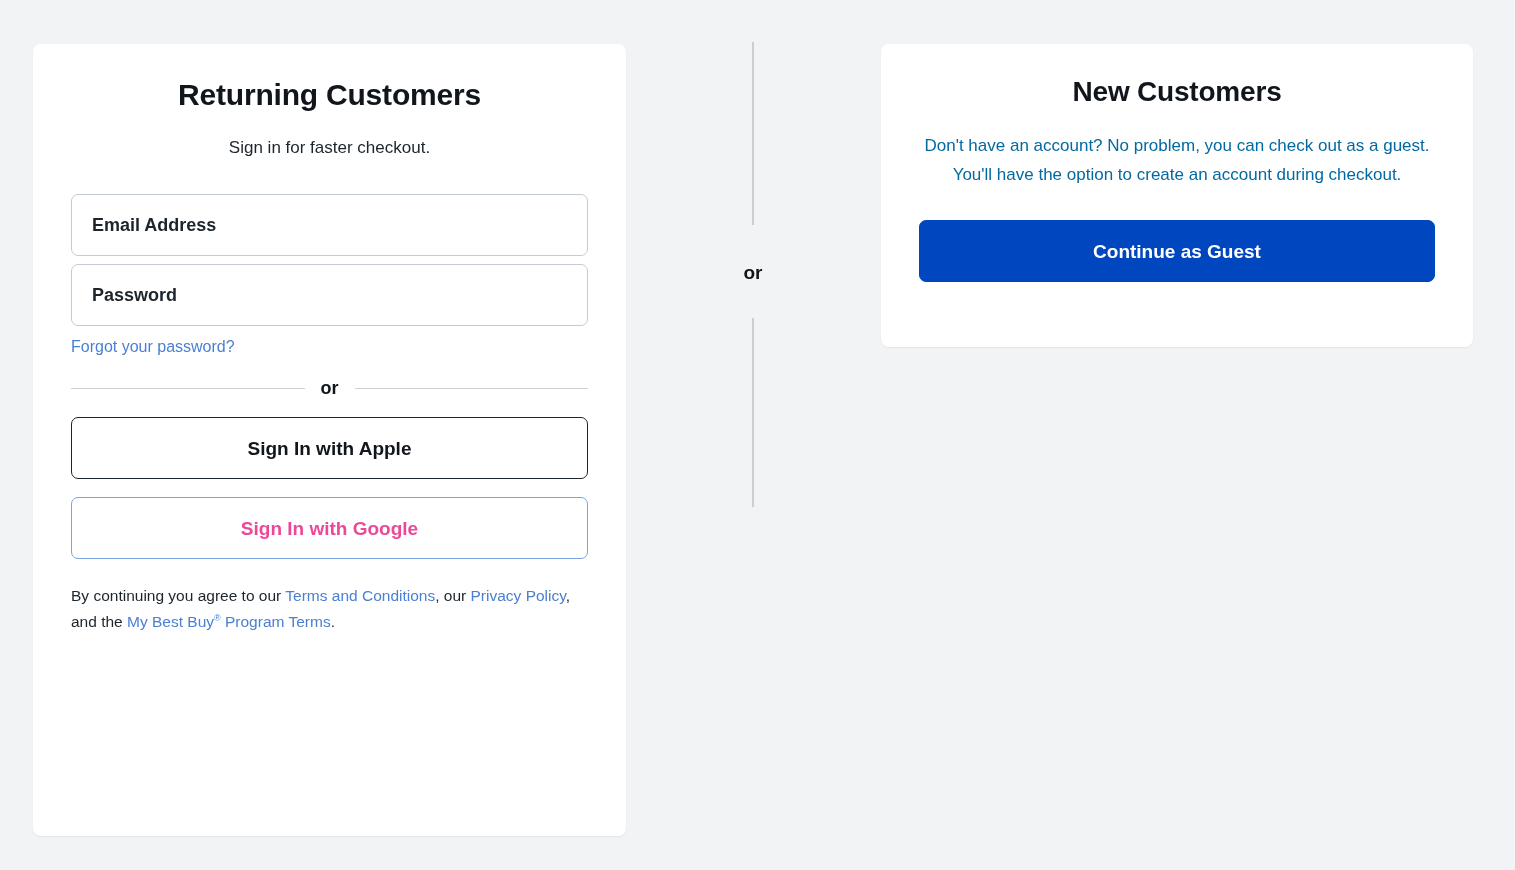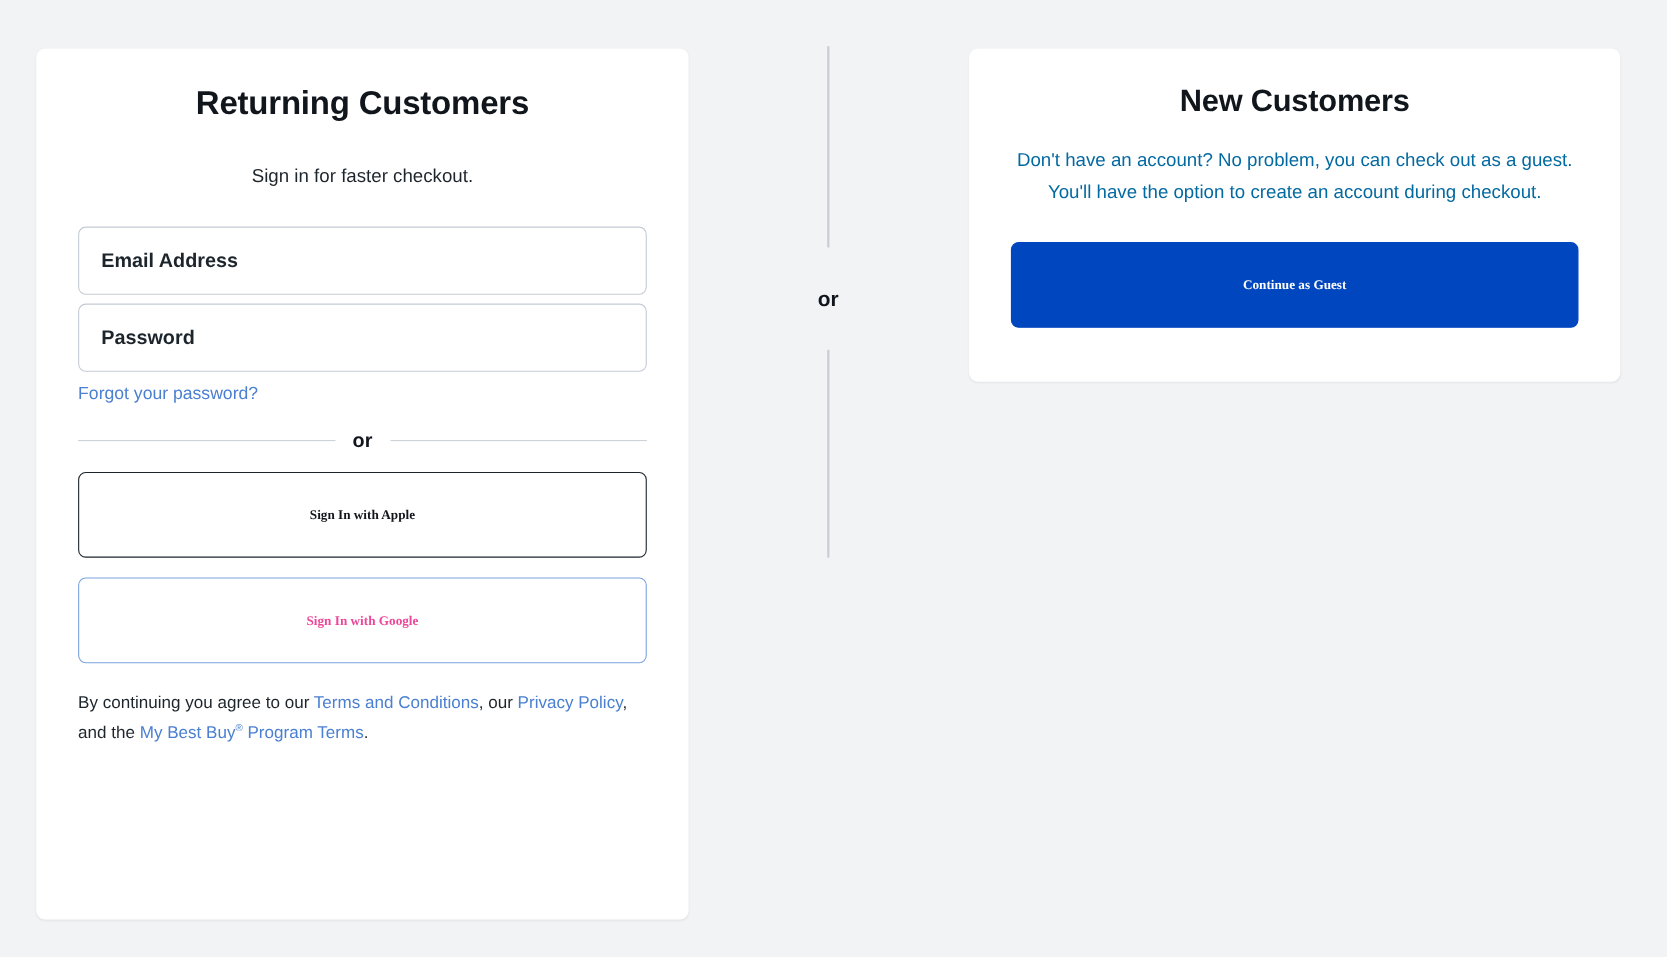--- a/index.html
+++ b/index.html
@@ -32,21 +32,21 @@
   .card-title {
     margin: 0;
     padding-top: 34px;
     text-align: center;
     font-size: 30px;
     font-weight: 700;
     letter-spacing: -0.2px;
     color: #11161c;
   }
   .card-sub {
-    margin: 16px;
+    margin: 4px;
     padding-top: 22px;
     text-align: center;
     font-size: 17px;
     font-weight: 400;
     color: #1d252c;
   }
 
   .field {
     margin-top: 36px;
     height: 62px;
@@ -104,30 +104,30 @@
     font-size: 16px;
     color: #4a7fd1;
     text-decoration: none;
     cursor: pointer;
   }
 
   .btn {
     display: block;
     width: 100%;
     box-sizing: border-box;
-    height: 78px;
+    height: 62px;
     border-radius: 7px;
-    font-size: 12px;
+    font-size: 19px;
     font-weight: 700;
     cursor: pointer;
     text-align: center;
     line-height: 60px;
     border: 1px solid transparent;
     background: none;
-    font-family: Liberation Serif, serif;
+    font-family: Liberation Sans, sans-serif;
   }
   .btn-primary {
     background: #0046be;
     color: #ffffff;
     border-color: #0046be;
     margin-top: 26px;
   }
   .btn-apple {
     background: #ffffff;
     color: #11161c;

